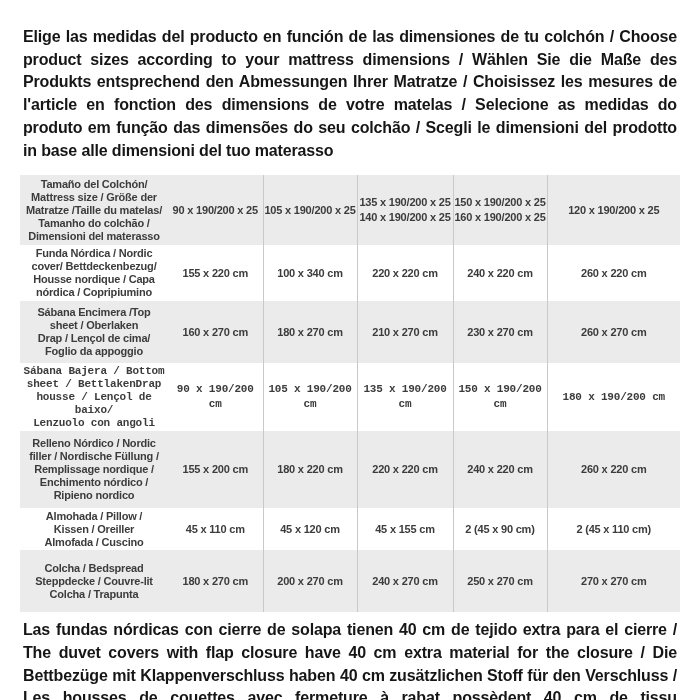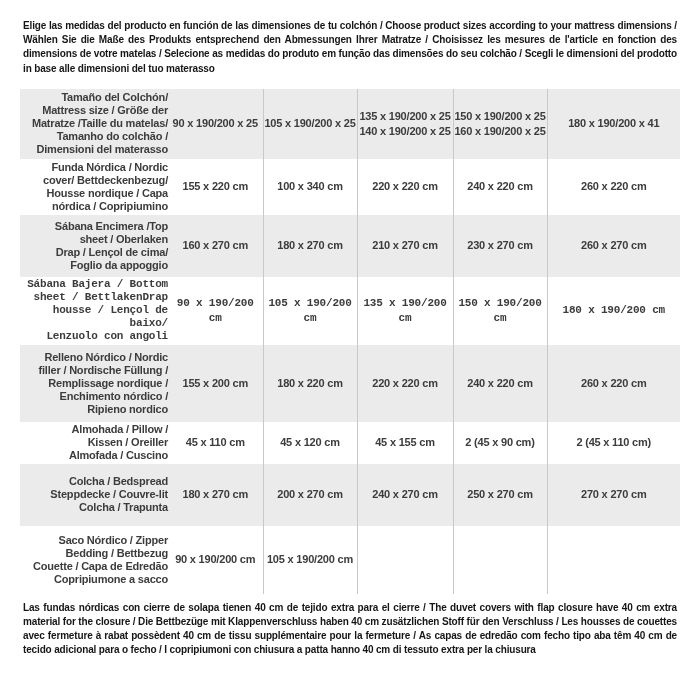--- a/index.html
+++ b/index.html
@@ -7,22 +7,22 @@
     padding: 0;
     background: #ffffff;
   }
   body {
     width: 700px;
     height: 700px;
     font-family: "Liberation Sans", sans-serif;
     overflow: hidden;
   }
   .intro, .footnote {
-    margin: 4px 23px;
-    font-size: 10px;
+    margin: 11px 23px;
+    font-size: 16px;
     font-weight: bold;
     line-height: 1.42;
     letter-spacing: -0.15px;
     color: #161616;
     text-align: justify;
   }
   .intro { padding-top: 15px; }
   .footnote { margin-top: 7px; }
   table.size-table {
     border-collapse: collapse;
@@ -32,21 +32,21 @@
   }
   table.size-table td {
     font-size: 11px;
     font-weight: bold;
     color: #3c3c3c;
     vertical-align: middle;
     padding: 0;
     letter-spacing: -0.2px;
   }
   td.label {
-    text-align: right;
+    text-align: center;
     padding-left: 7px;
     padding-right: 4px;
     line-height: 1.18;
     white-space: pre-line;
   }
   td.val {
     text-align: center;
     line-height: 1.35;
     white-space: pre-line;
   }
@@ -82,21 +82,21 @@
 Mattress size / Größe der
 Matratze /Taille du matelas/
 Tamanho do colchão /
 Dimensioni del materasso</td>
       <td class="val">90 x 190/200 x 25</td>
       <td class="val">105 x 190/200 x 25</td>
       <td class="val">135 x 190/200 x 25
 140 x 190/200 x 25</td>
       <td class="val">150 x 190/200 x 25
 160 x 190/200 x 25</td>
-      <td class="val">180 x 190/200 x 41</td>
+      <td class="val">120 x 190/200 x 25</td>
     </tr>
     <tr class="white r2">
       <td class="label">Funda Nórdica /  Nordic
 cover/ Bettdeckenbezug/
 Housse nordique  / Capa
 nórdica / Copripiumino</td>
       <td class="val">155 x 220 cm</td>
       <td class="val">100 x 340 cm</td>
       <td class="val">220 x 220 cm</td>
       <td class="val">240 x 220 cm</td>
@@ -149,27 +149,16 @@
     <tr class="gray r7">
       <td class="label">Colcha / Bedspread
 Steppdecke / Couvre-lit
 Colcha / Trapunta</td>
       <td class="val">180 x 270 cm</td>
       <td class="val">200 x 270 cm</td>
       <td class="val">240 x 270 cm</td>
       <td class="val">250 x 270 cm</td>
       <td class="val">270 x 270 cm</td>
     </tr>
-    <tr class="white r8">
-      <td class="label">Saco Nórdico / Zipper
-Bedding / Bettbezug
-Couette  / Capa de Edredão
-Copripiumone a sacco</td>
-      <td class="val">90 x 190/200 cm</td>
-      <td class="val">105 x 190/200 cm</td>
-      <td class="val"></td>
-      <td class="val"></td>
-      <td class="val"></td>
-    </tr>
   </tbody>
 </table>
 
 <p class="footnote">Las fundas nórdicas con cierre de solapa tienen 40 cm de tejido extra para el cierre / The duvet covers with flap closure have 40 cm extra material for the closure / Die Bettbezüge mit Klappenverschluss haben 40 cm zusätzlichen Stoff für den Verschluss / Les housses de couettes avec fermeture à rabat possèdent 40 cm de tissu supplémentaire pour la fermeture / As capas de edredão com fecho tipo aba têm 40 cm de tecido adicional para o fecho / I copripiumoni con chiusura a patta hanno 40 cm di tessuto extra per la chiusura</p>
 
 </body></html>

